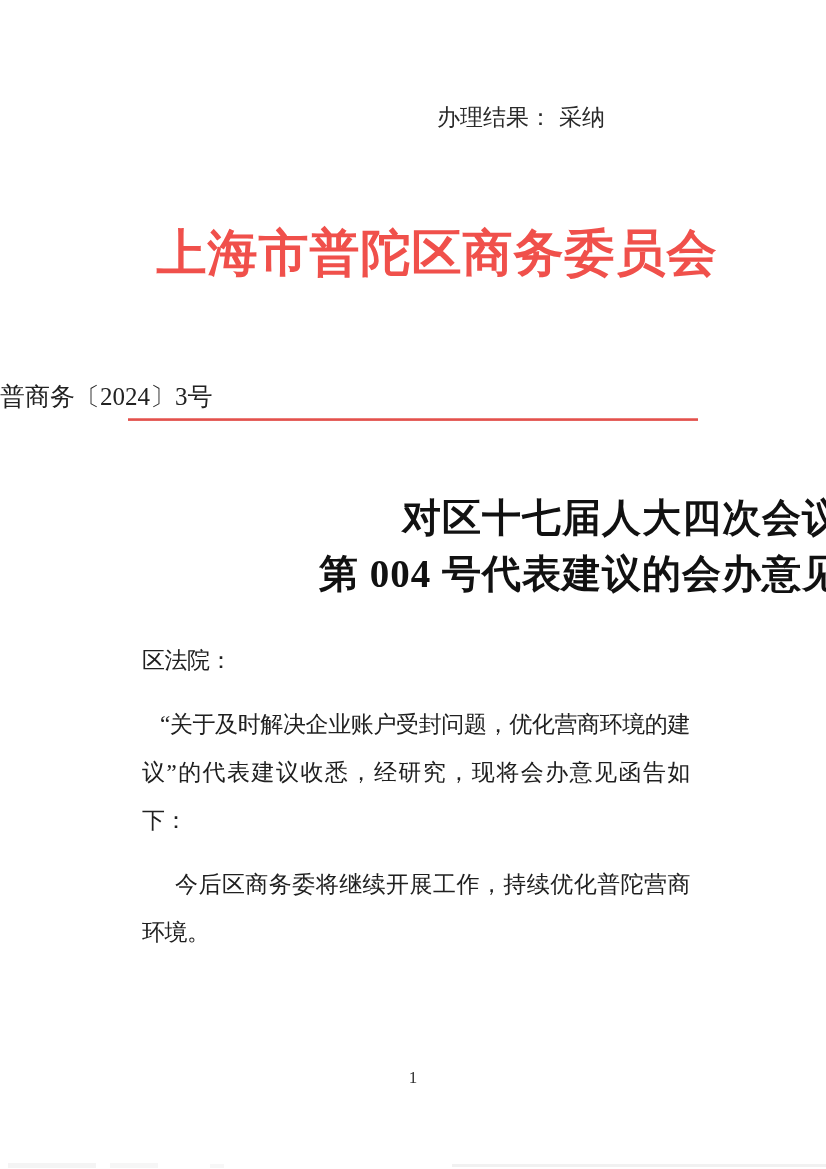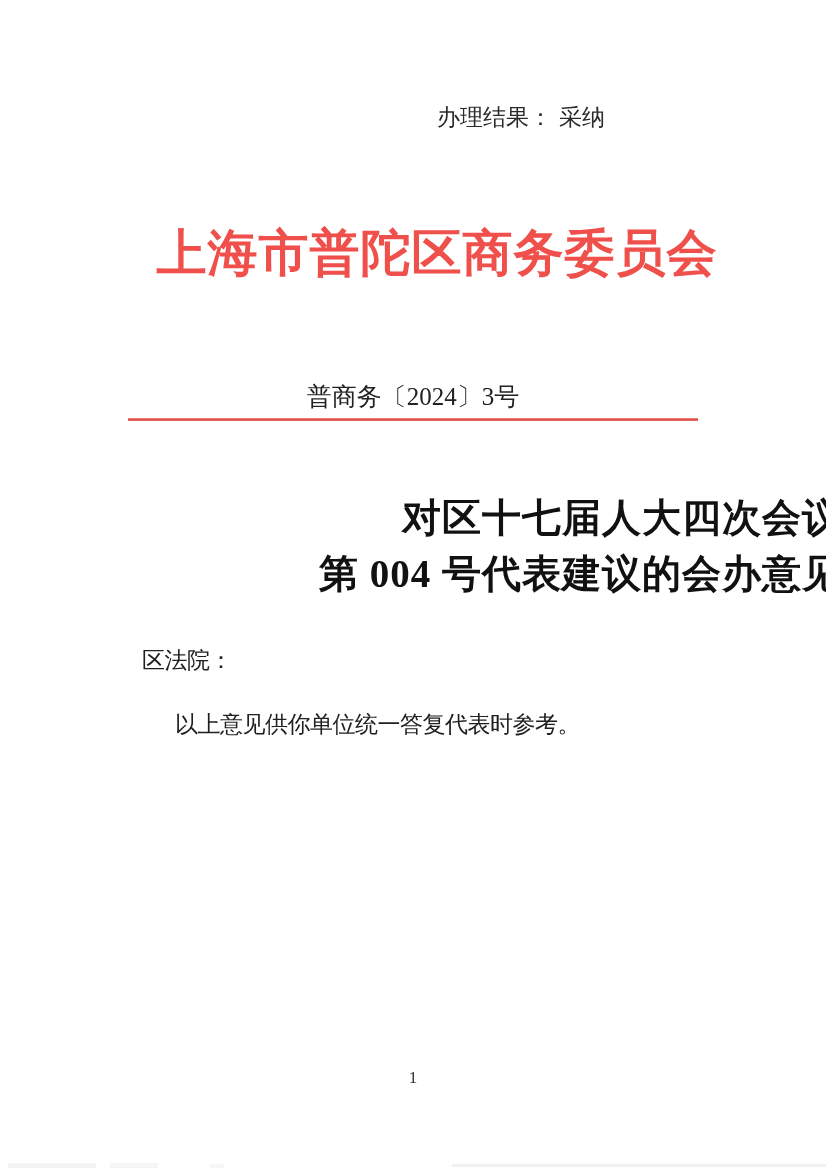--- a/index.html
+++ b/index.html
@@ -16,21 +16,21 @@
   .meta-row{white-space:nowrap;}
   .meta-label{display:inline-block;min-width:122px;font-family:Liberation Serif, serif;}
   
   .org-title{
     position:absolute;top:220px;left:24px;width:100%;
     margin:0;text-align:center;
     font-size:50px;font-weight:bold;color:#f0504b;
     letter-spacing:1px;white-space:nowrap;
   }
   
-  .doc-number{position:absolute;top:380px;left:0;width:100%;text-align:center;font-size:25px;color:#222;}
+  .doc-number{position:absolute;top:380px;left:0;width:100%;font-size:25px;color:#222;}
   
   .red-rule{
     position:absolute;top:418px;left:128px;width:570px;height:3px;
     background:linear-gradient(to bottom,#f2938f 0%,#e04a45 55%,#e8736f 100%);
   }
   
   .doc-title{
     position:absolute;top:474px;left:0;width:100%;margin:16px;
     text-align:right;font-size:39px;font-weight:bold;color:#111;
     line-height:56px;letter-spacing:1px;
@@ -70,21 +70,22 @@
 
   <div class="red-rule"></div>
 
   <h2 class="doc-title">
     <span>对区十七届人大四次会议</span><br>
     <span>第 004 号代表建议的会办意见</span>
   </h2>
 
   <div class="body-text">
     <p>区法院：</p>
-    <p class="para-indent">以上意见供你单位统一答复代表时参考。</p>
+    <p class="para-quote">“关于及时解决企业账户受封问题，优化营商环境的建议”的代表建议收悉，经研究，现将会办意见函告如下：</p>
+    <p class="para-indent">今后区商务委将继续开展工作，持续优化普陀营商环境。</p>
   </div>
 
   <div class="page-number">1</div>
 
   <div class="artifact artifact-1"></div>
   <div class="artifact artifact-2"></div>
   <div class="artifact artifact-3"></div>
   <div class="artifact artifact-4"></div>
 
 </div>

